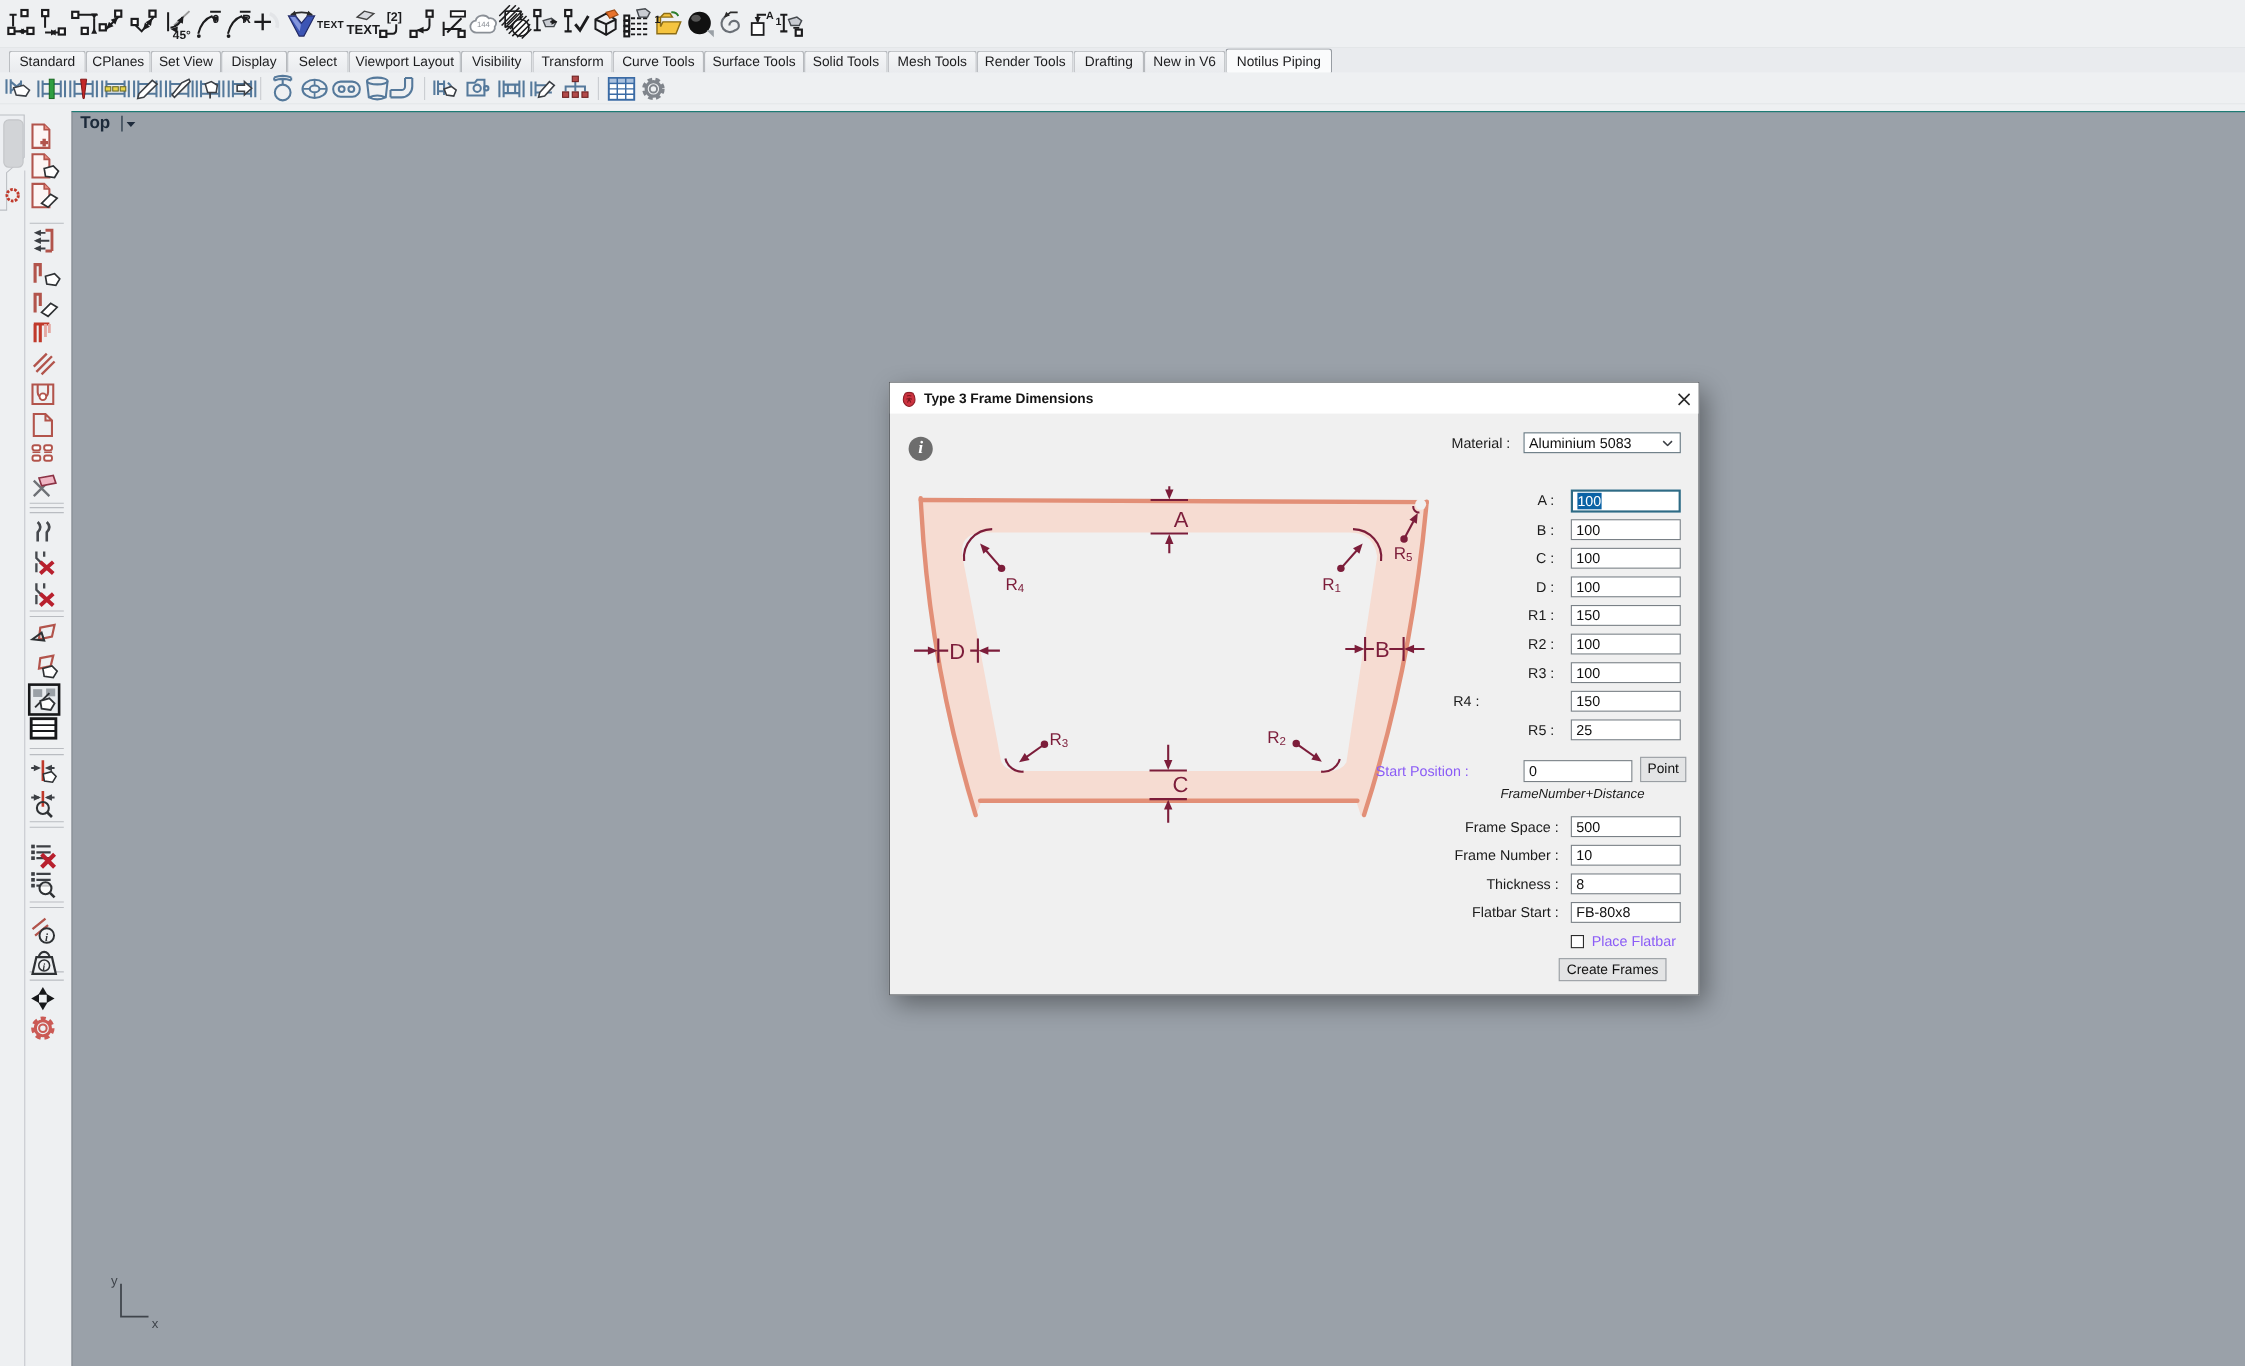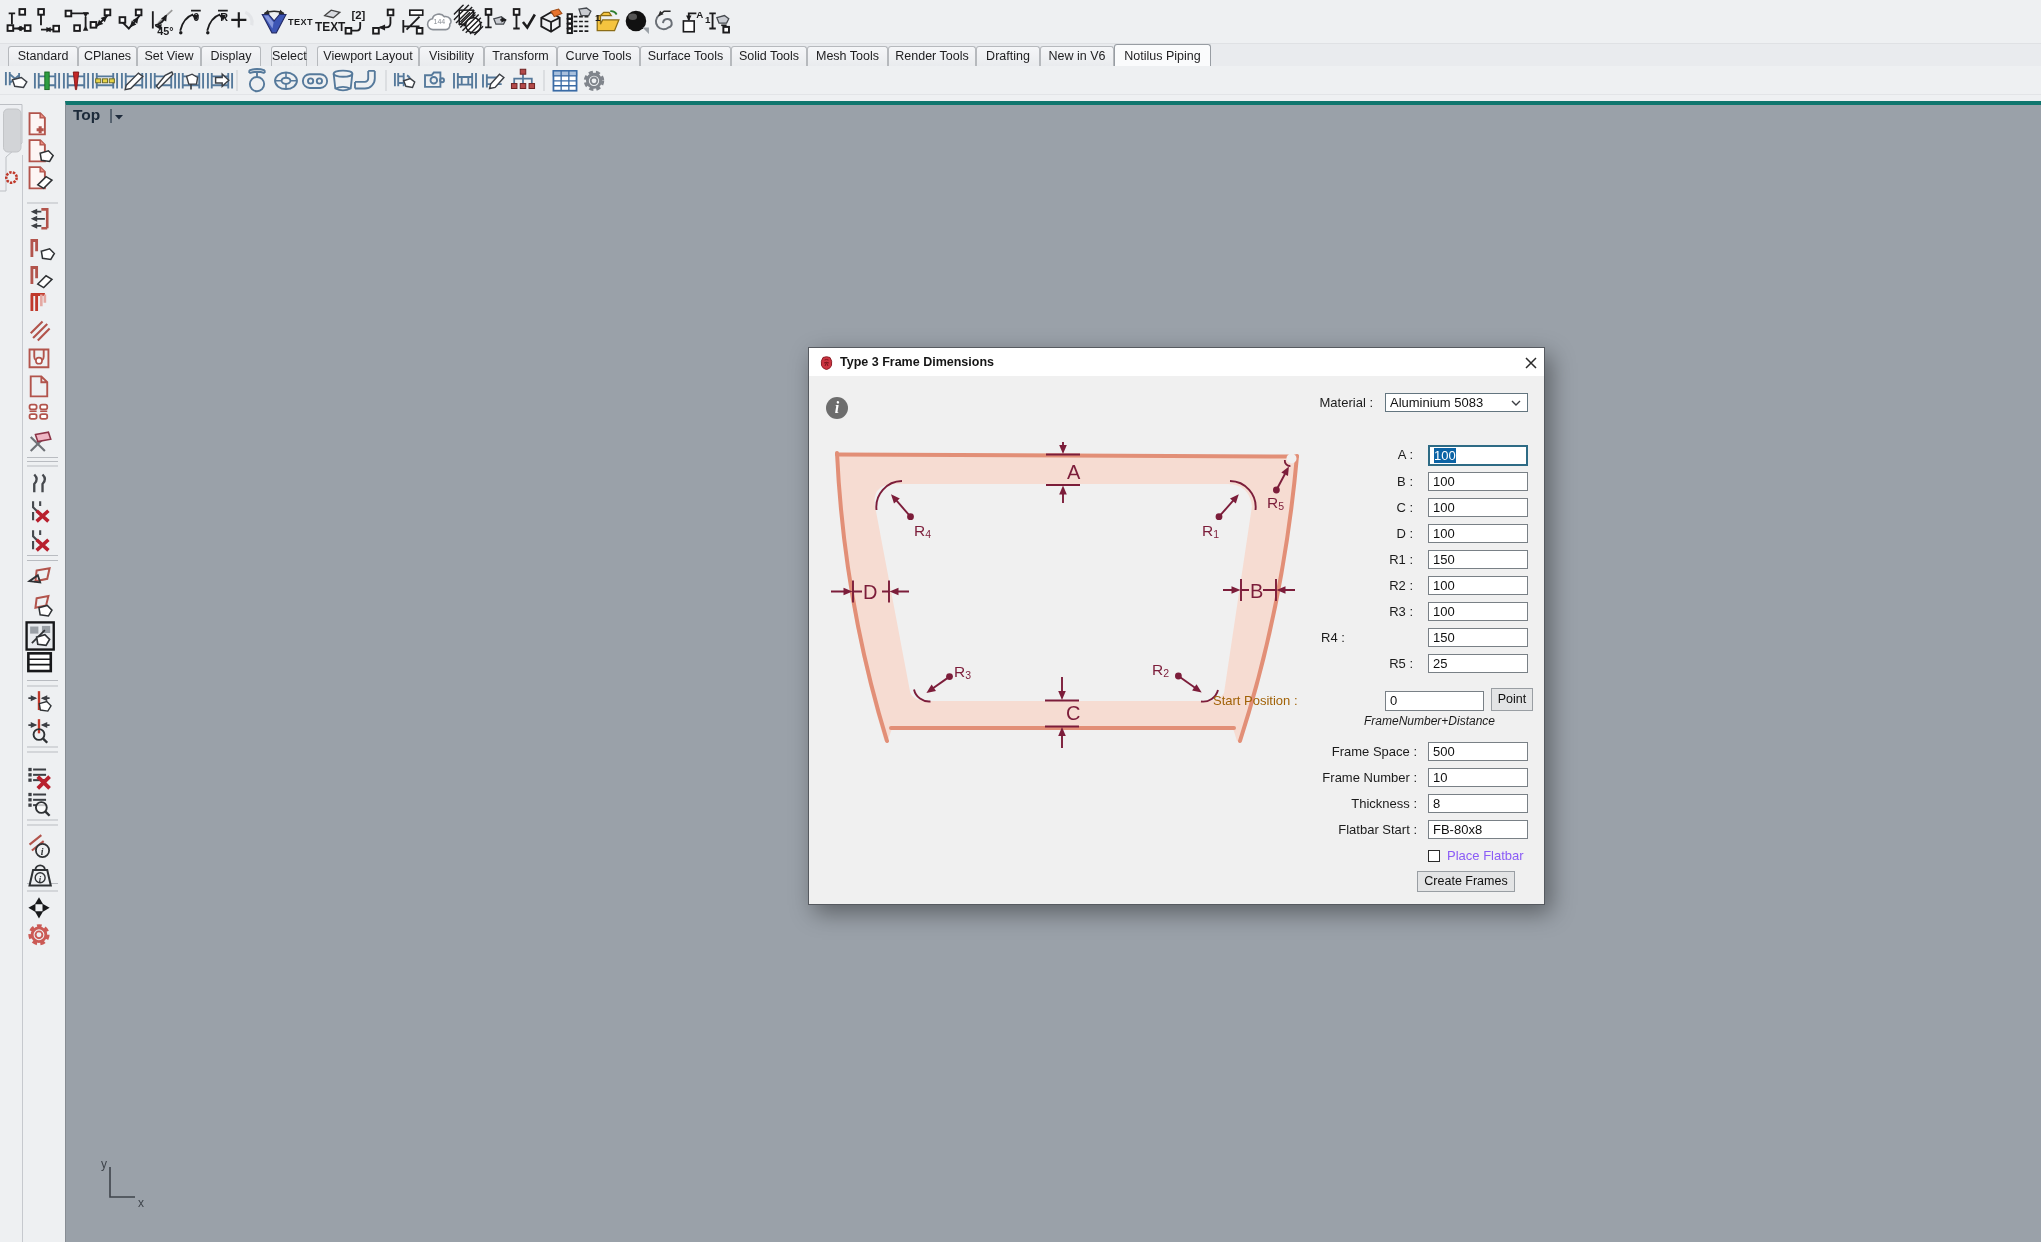--- a/index.html
+++ b/index.html
@@ -7,21 +7,21 @@
   border-bottom:1px solid #dfe1e4; }
 #tabbar { position:absolute; left:0; top:44px; width:2041px; height:22px; background:#e9ebee; }
 .tab { position:absolute; top:2px; height:20px; background:linear-gradient(#f5f6f8,#e9ebee);
   border:1px solid #b6b9bd; border-bottom:none; border-radius:3px 3px 0 0; font-size:12.5px;
   color:#1d1d1f; text-align:center; line-height:19px; }
 .tab.active { top:0; height:22px; background:#fafbfc; border-color:#989da3; line-height:22px; z-index:2; }
 #toolbar2 { position:absolute; left:0; top:66px; width:2041px; height:29px; background:#eef0f2;
   border-bottom:1px solid #e2e4e7; }
 #mainarea { position:absolute; left:0; top:95px; width:2041px; height:1147px; background:#eef0f2; }
 #viewport { position:absolute; left:65px; top:101px; width:1976px; height:1141px; background:#9aa1a9;
-  border-left:1px solid #878d94; border-top:4px solid #0f766e; z-index:1; }
+  border-left:1px solid #878d94; border-top:1px solid #0f766e; z-index:1; }
 #vplabel { position:absolute; left:7px; top:1px; font-size:15.5px; font-weight:bold; color:#1c2a3a; }
 .inp { position:absolute; background:#fff; border:1px solid #798086; font-size:13px; color:#101010;
   padding-left:4px; overflow:hidden; white-space:nowrap; }
 .btn { position:absolute; background:#e3e4e5; border:1px solid #999ea3; font-size:12.5px; color:#101010;
   text-align:center; }
 #dialog { position:absolute; left:808px; top:347px; width:737px; height:558px; background:#f0f0f0;
   border:1px solid #565a60; box-shadow:6px 8px 22px rgba(0,0,0,0.4); z-index:10; }
 #dtitle { position:absolute; left:0; top:0; width:100%; height:28px; background:#fff;font-weight:bold; }
 #dtitle span { position:absolute; left:31px; top:0; line-height:28px; font-size:12.5px; color:#151515; }
 </style></head>
@@ -188,21 +188,21 @@
       <polygon points="11,9 18,7 22,10 20,14 13,14" fill="#c9ccd2" stroke="#45494e" stroke-width="1.2"></polygon>
       <path d="M15,16 h5" stroke="#1c1c1e" stroke-width="1.5"></path>
       <rect x="17" y="17.5" width="5.2" height="5.2" fill="#fff" stroke="#1c1c1e" stroke-width="1.8"></rect>
     </g>
   </svg>
 <div id="tabbar">
     <div class="tab" style="left:8px;width:70px">Standard</div>
     <div class="tab" style="left:78px;width:59px">CPlanes</div>
     <div class="tab" style="left:137px;width:64px">Set View</div>
     <div class="tab" style="left:201px;width:60px">Display</div>
-    <div class="tab" style="left:271px;width:36px">Select</div>
+    <div class="tab" style="left:261px;width:56px">Select</div>
     <div class="tab" style="left:317px;width:102px">Viewport Layout</div>
     <div class="tab" style="left:419px;width:65px">Visibility</div>
     <div class="tab" style="left:484px;width:73px">Transform</div>
     <div class="tab" style="left:557px;width:83px">Curve Tools</div>
     <div class="tab" style="left:640px;width:91px">Surface Tools</div>
     <div class="tab" style="left:731px;width:76px">Solid Tools</div>
     <div class="tab" style="left:807px;width:81px">Mesh Tools</div>
     <div class="tab" style="left:888px;width:88px">Render Tools</div>
     <div class="tab" style="left:976px;width:64px">Drafting</div>
     <div class="tab" style="left:1040px;width:74px">New in V6</div>
@@ -571,21 +571,21 @@
     <div style="position:absolute;left:444px;top:202px;width:160px;height:19px;line-height:19px;text-align:right;font-size:13px;color:#1b1b1b">R1 :</div>
     <div class="inp" style="left:619px;top:202px;width:100px;height:19px;line-height:17px">150</div>
     <div style="position:absolute;left:444px;top:228px;width:160px;height:19px;line-height:19px;text-align:right;font-size:13px;color:#1b1b1b">R2 :</div>
     <div class="inp" style="left:619px;top:228px;width:100px;height:19px;line-height:17px">100</div>
     <div style="position:absolute;left:444px;top:254px;width:160px;height:19px;line-height:19px;text-align:right;font-size:13px;color:#1b1b1b">R3 :</div>
     <div class="inp" style="left:619px;top:254px;width:100px;height:19px;line-height:17px">100</div>
     <div style="position:absolute;left:444px;top:280px;width:160px;height:19px;line-height:19px;text-align:center;font-size:13px;color:#1b1b1b">R4 :</div>
     <div class="inp" style="left:619px;top:280px;width:100px;height:19px;line-height:17px">150</div>
     <div style="position:absolute;left:444px;top:306px;width:160px;height:19px;line-height:19px;text-align:right;font-size:13px;color:#1b1b1b">R5 :</div>
     <div class="inp" style="left:619px;top:306px;width:100px;height:19px;line-height:17px">25</div>
-    <div style="position:absolute;left:404px;top:343px;width:160px;height:20px;line-height:20px;text-align:left;font-size:13px;color:#a16207">Start Position :</div>
+    <div style="position:absolute;left:404px;top:343px;width:160px;height:20px;line-height:20px;text-align:center;font-size:13px;color:#8b5cf6">Start Position :</div>
     <div class="inp" style="left:576px;top:343px;width:99px;height:20px;line-height:18px">0</div>
     <div class="btn" style="left:682px;top:340px;width:42px;height:23px;line-height:21px">Point</div>
     <div style="position:absolute;left:555px;top:366px;width:130px;text-align:center;font-style:italic;font-size:12px;color:#1b1b1b">FrameNumber+Distance</div>
     <div style="position:absolute;left:448px;top:394px;width:160px;height:19px;line-height:19px;text-align:right;font-size:13px;color:#1b1b1b">Frame Space :</div>
     <div class="inp" style="left:619px;top:394px;width:100px;height:19px;line-height:17px">500</div>
     <div style="position:absolute;left:448px;top:420px;width:160px;height:19px;line-height:19px;text-align:right;font-size:13px;color:#1b1b1b">Frame Number :</div>
     <div class="inp" style="left:619px;top:420px;width:100px;height:19px;line-height:17px">10</div>
     <div style="position:absolute;left:448px;top:446px;width:160px;height:19px;line-height:19px;text-align:right;font-size:13px;color:#1b1b1b">Thickness :</div>
     <div class="inp" style="left:619px;top:446px;width:100px;height:19px;line-height:17px">8</div>
     <div style="position:absolute;left:448px;top:472px;width:160px;height:19px;line-height:19px;text-align:right;font-size:13px;color:#1b1b1b">Flatbar Start :</div>

